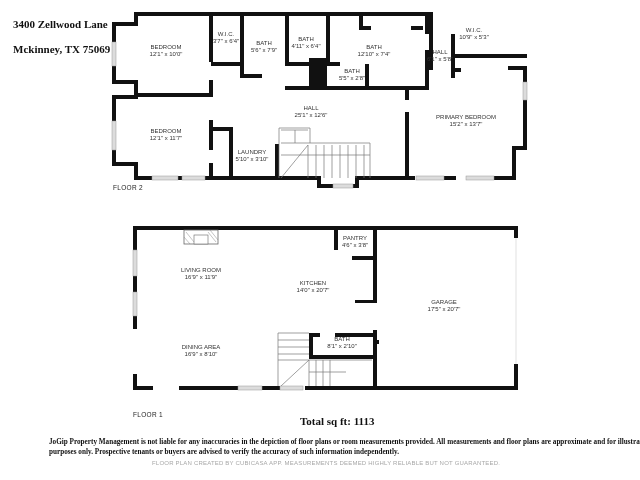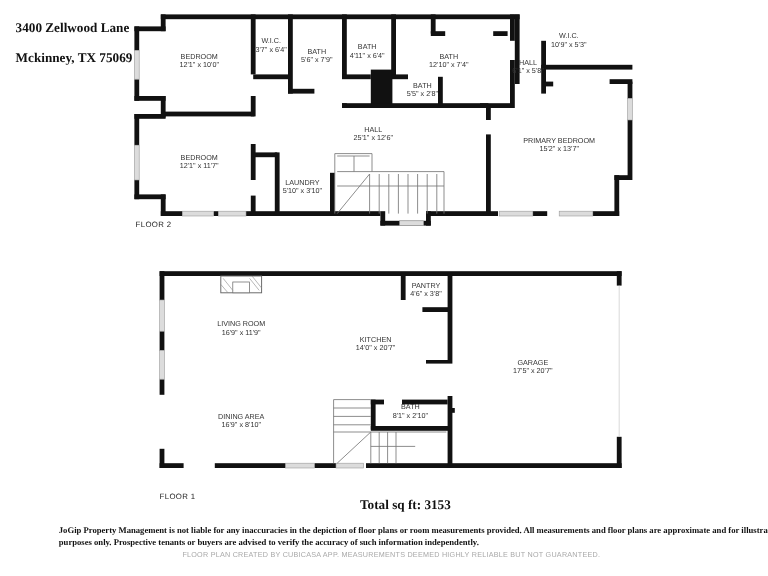--- a/index.html
+++ b/index.html
@@ -218,15 +218,15 @@
     <text class="room-label" x="201" y="349">DINING AREA</text>
     <text class="room-label" x="201" y="356">16'9" x 8'10"</text>
     <text class="room-label" x="342" y="341">BATH</text>
     <text class="room-label" x="342" y="348">8'1" x 2'10"</text>
   </g>
 </svg>
 
 <div class="floor-label" style="left:113px; top:184px;">FLOOR 2</div>
 <div class="floor-label" style="left:133px; top:411px;">FLOOR 1</div>
 
-<div class="total">Total sq ft: 3153</div>
+<div class="total">Total sq ft: 1113</div>
 <div class="disclaimer">JoGip Property Management is not liable for any inaccuracies in the depiction of floor plans or room measurements provided. All measurements and floor plans are approximate and for illustrative purposes only. Prospective tenants or buyers are advised to verify the accuracy of such information independently.</div>
 <div class="credit">FLOOR PLAN CREATED BY CUBICASA APP. MEASUREMENTS DEEMED HIGHLY RELIABLE BUT NOT GUARANTEED.</div>
 
 </body></html>

